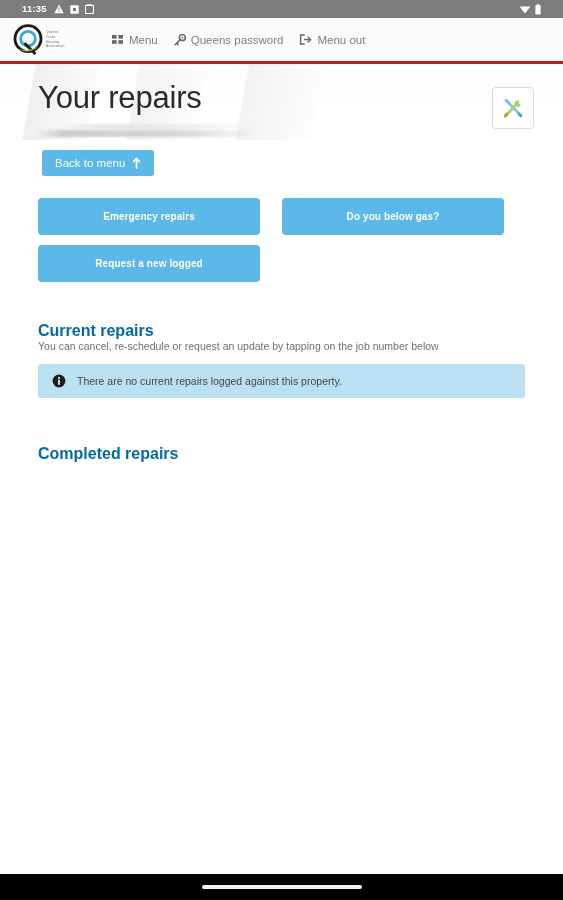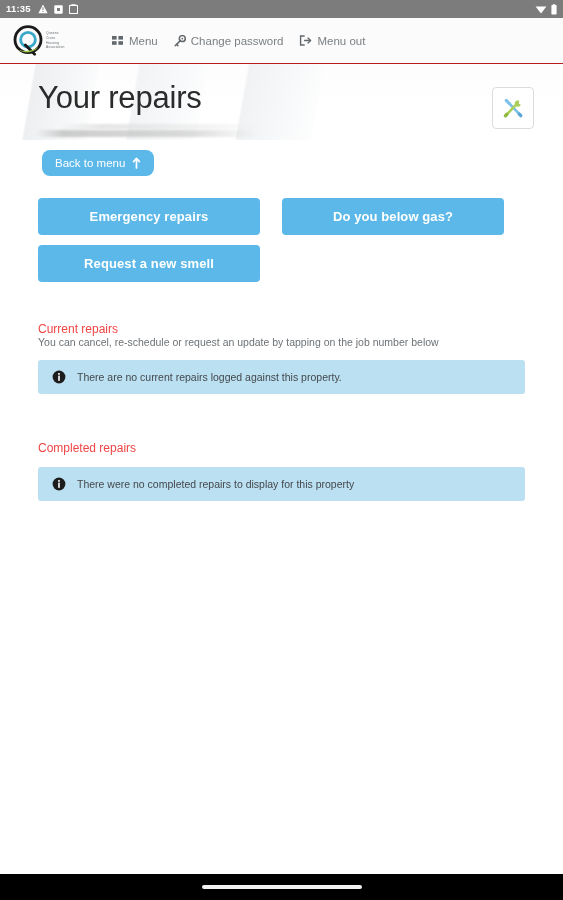--- a/index.html
+++ b/index.html
@@ -9,36 +9,36 @@
     background:#ffffff;
     overflow:hidden;
   }
   #app { position:relative; width:563px; height:900px; background:#fff; }
 
   
   .statusbar {
     height:18px; width:100%;
     background:#7c7c7c;
     display:flex; align-items:center;
-    padding:0 6px;
+    padding:0 22px;
     color:#ffffff;
   }
   .sb-time { font-size:9.5px; font-weight:bold; letter-spacing:.2px; line-height:1; }
   .sb-icons-left { display:flex; align-items:center; gap:6px; margin-left:7px; }
   .sb-spacer { flex:1; }
   .sb-icons-right { display:flex; align-items:center; gap:4px; }
   .sb-ico { display:block; }
 
   
   .appbar {
     height:46px; width:100%;
     background:#fbfbfb;
     display:flex; align-items:center;
     padding:0 12px;
-    border-bottom:1px solid #b91c1c;
+    border-bottom:3px solid #b91c1c;
   }
   .logo { display:flex; align-items:center; width:72px; flex:none; }
   .logo-mark { width:32px; height:32px; flex:none; }
   .logo-text {
     font-size:3.4px; line-height:1.45; color:#6f7478;
     margin-left:2px; letter-spacing:.1px; white-space:nowrap;
   }
   .navlinks { display:flex; align-items:center; margin-left:28px; gap:16px; }
   .navlink {
     display:flex; align-items:center; gap:5px;
@@ -87,40 +87,40 @@
     cursor:pointer;
   }
 
   
   .content { padding:0 38px; }
 
   .backbtn {
     display:inline-flex; align-items:center; gap:7px;
     margin-top:10px; margin-left:4px;
     background:#5bb8e8; color:#fff;
-    border:none; border-radius:8px;
+    border:none; border-radius:3px;
     padding:7px 13px;
     font-size:11.5px; font-family:inherit;
     cursor:pointer;
   }
 
   .btn-row { display:flex; gap:22px; margin-top:22px; }
   .bigbtn {
     background:#5bb8e8; color:#fff;
     border:none; border-radius:4px;
     height:37px; width:222px;
-    font-size:13px; font-weight:bold;
+    font-size:10px; font-weight:bold;
     font-family:inherit; cursor:pointer;
     display:flex; align-items:center; justify-content:center;
     letter-spacing:.1px;
   }
   .btn-row.second { margin-top:10px; }
 
   .section-head {
-    font-size:12px; color:#ef4444; font-weight:400;
+    font-size:16px; color:#0369a1; font-weight:700;
     margin-top:40px;
   }
   .section-sub {
     font-size:10.5px; color:#6d7276;
     margin-top:0;
   }
 
   .infobox {
     margin-top:12px;
     background:#bbe0f2;
@@ -209,21 +209,21 @@
         <span>Menu</span>
       </div>
 
       <div class="navlink">
         <svg class="ni" width="12" height="12" viewBox="0 0 12 12">
           <circle cx="8.3" cy="3.6" r="3" fill="none" stroke="#63686c" stroke-width="1.5"></circle>
           <circle cx="8.3" cy="3.6" r="0.9" fill="#63686c"></circle>
           <path d="M6.3 5.6 L1.2 10.7" stroke="#63686c" stroke-width="1.5" stroke-linecap="round"></path>
           <path d="M2.6 9.3 L3.9 10.6" stroke="#63686c" stroke-width="1.5" stroke-linecap="round"></path>
         </svg>
-        <span>Change password</span>
+        <span>Queens password</span>
       </div>
 
       <div class="navlink">
         <svg class="ni" width="13" height="11" viewBox="0 0 13 11">
           <path d="M5.2 1 L1.6 1 L1.6 10 L5.2 10" fill="none" stroke="#63686c" stroke-width="1.4" stroke-linecap="round"></path>
           <path d="M5.6 5.5 L11.4 5.5" stroke="#63686c" stroke-width="1.4" stroke-linecap="round"></path>
           <path d="M9 3.1 L11.6 5.5 L9 7.9" fill="none" stroke="#63686c" stroke-width="1.4" stroke-linecap="round" stroke-linejoin="round"></path>
         </svg>
         <span>Menu out</span>
       </div>
@@ -260,45 +260,37 @@
         <path d="M1.6 4.6 L4.5 1.4 L7.4 4.6" fill="none" stroke="#ffffff" stroke-width="1.7" stroke-linecap="round" stroke-linejoin="round"></path>
       </svg>
     </button>
 
     <div class="btn-row">
       <button class="bigbtn">Emergency repairs</button>
       <button class="bigbtn">Do you below gas?</button>
     </div>
 
     <div class="btn-row second">
-      <button class="bigbtn">Request a new smell</button>
+      <button class="bigbtn">Request a new logged</button>
     </div>
 
     <div class="section-head">Current repairs</div>
     <div class="section-sub">You can cancel, re-schedule or request an update by tapping on the job number below</div>
 
     <div class="infobox">
       <svg class="infocircle" width="14" height="14" viewBox="0 0 14 14">
         <circle cx="7" cy="7" r="6.4" fill="#1d1d1d"></circle>
         <rect x="6.2" y="3" width="1.6" height="1.8" fill="#ffffff"></rect>
         <rect x="6.2" y="5.6" width="1.6" height="5.2" fill="#ffffff"></rect>
       </svg>
       <span class="infobox-text">There are no current repairs logged against this property.</span>
     </div>
 
     <div class="section-head gap-completed">Completed repairs</div>
 
-    <div class="infobox">
-      <svg class="infocircle" width="14" height="14" viewBox="0 0 14 14">
-        <circle cx="7" cy="7" r="6.4" fill="#1d1d1d"></circle>
-        <rect x="6.2" y="3" width="1.6" height="1.8" fill="#ffffff"></rect>
-        <rect x="6.2" y="5.6" width="1.6" height="5.2" fill="#ffffff"></rect>
-      </svg>
-      <span class="infobox-text">There were no completed repairs to display for this property</span>
-    </div>
 
   </div>
 
   <div class="navbar">
     <div class="navhandle"></div>
   </div>
 
 </div>
 
 </body></html>

